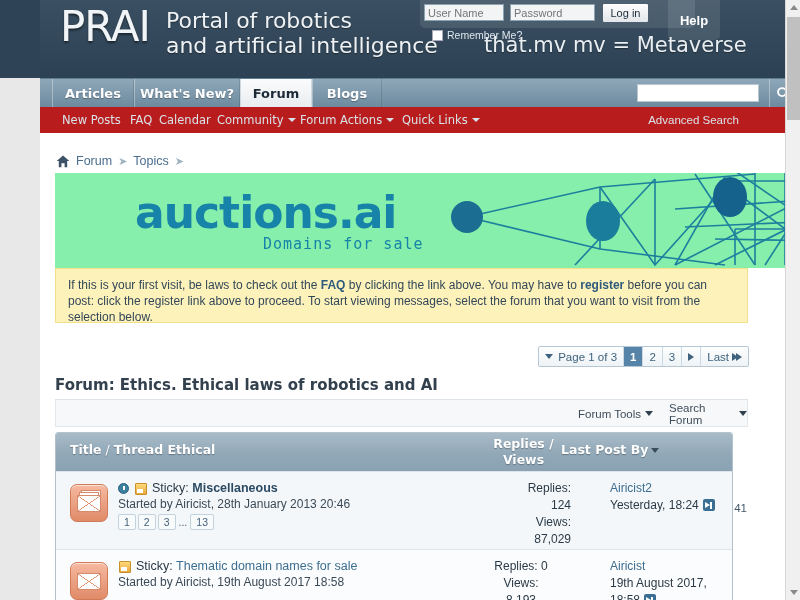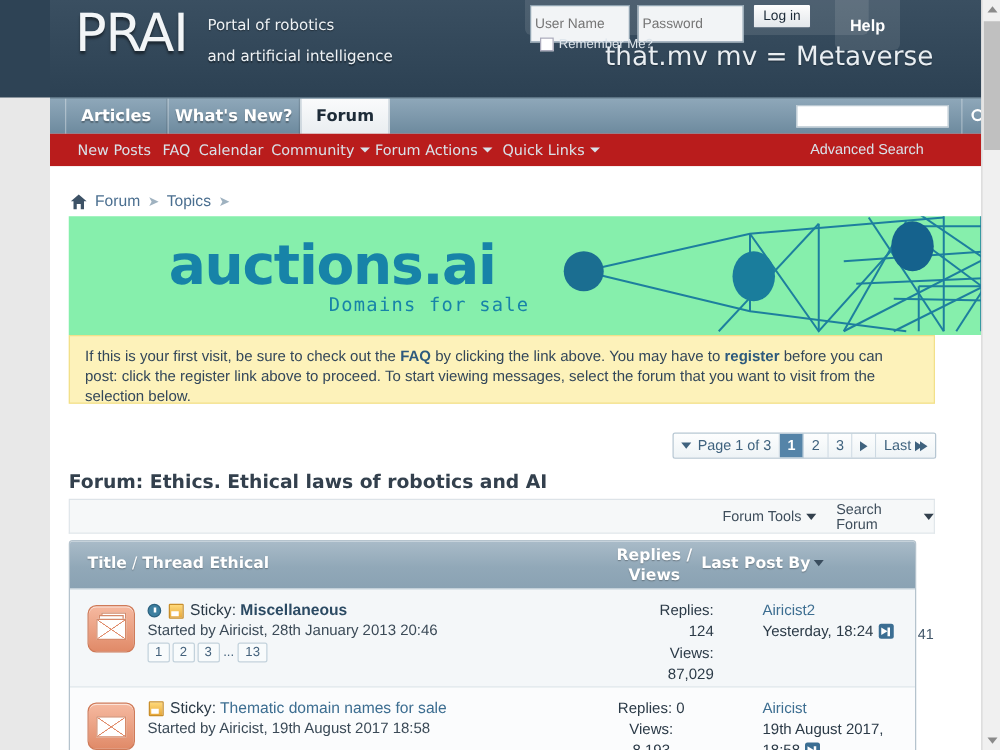--- a/index.html
+++ b/index.html
@@ -31,34 +31,34 @@
     position: absolute; left: 60px; top: 4px; display: flex; align-items: flex-start;
   }
   #logo-text {
     font-family: "DejaVu Sans", sans-serif;
     font-size: 42px; font-weight: 400; letter-spacing: -1px;
     color: #f2f5f7; line-height: 46px;
     text-shadow: 0 2px 2px rgba(0,0,0,.45);
   }
   #logo-tagline {
     margin-left: 16px; margin-top: 4px;
-    color: #eef2f5; font-size: 12px; line-height: 25px;
+    color: #eef2f5; font-size: 22px; line-height: 25px;
     font-family: "DejaVu Sans", sans-serif;
     text-shadow: 0 1px 1px rgba(0,0,0,.4);
   }
   #logo-tagline div { white-space: nowrap; }
 
   
   #login-panel {
     position: absolute; left: 420px; top: 0px; width: 275px; height: 28px;
     background: rgba(255,255,255,.10);
     border-radius: 0 0 5px 5px;
   }
   .login-input {
-    position: absolute; top: 4px; height: 30px;
+    position: absolute; top: 4px; height: 17px;
     border: 1px solid #8fa2b0; background: #f2f4f6;
     font-family: "Liberation Sans", sans-serif; font-size: 11px;
     color: #777; padding: 0 3px; outline: none;
   }
   #user-input { left: 424px; width: 80px; }
   #pass-input { left: 510px; width: 85px; }
   #login-btn {
     position: absolute; left: 602px; top: 3px; width: 47px; height: 20px;
     background: linear-gradient(to bottom,#fdfdfd,#e2e6ea);
     border: 1px solid #4d5f70; border-radius: 2px;
@@ -411,20 +411,23 @@
 
 <div id="navbar">
   <div class="navtab" style="left:12px;width:82px;">
       <span>Articles</span>
     </div>
   <div class="navtab" style="left:94px;width:106px;">
       <span>What's New?</span>
     </div>
   <div class="navtab active" style="left:200px;width:72px;">
       <span>Forum</span>
+    </div>
+  <div class="navtab" style="left:272px;width:70px;">
+      <span>Blogs</span>
     </div>
 
   <div id="searchbar-wrap">
     <input id="search-input" style="">
     <div id="search-btn">
       <svg width="15" height="15" viewBox="0 0 16 16">
         <circle cx="6.5" cy="6.5" r="4.3" fill="none" stroke="#ffffff" stroke-width="2"></circle>
         <line x1="9.8" y1="9.8" x2="14" y2="14" stroke="#ffffff" stroke-width="2.2" stroke-linecap="round"></line>
       </svg>
     </div>
@@ -497,21 +500,21 @@
         <path d="M310 60 L360 60"></path>
       </g>
       <circle cx="42" cy="48" r="16" fill="#1b6e91"></circle>
       <ellipse cx="178" cy="52" rx="17" ry="20" fill="#1a7d9c"></ellipse>
       <ellipse cx="305" cy="28" rx="17" ry="20" fill="#15628d"></ellipse>
       <ellipse cx="385" cy="38" rx="17" ry="20" fill="#1a6f93"></ellipse>
     </svg>
   </div>
 
   <div id="notice">
-    <span>If this is your first visit, be sure to check out the </span><b>FAQ</b><span> by clicking the link above. You may have to </span><span class="reg">register</span><span> before you can post: click the register link above to proceed. To start viewing messages, select the forum that you want to visit from the selection below.</span>
+    <span>If this is your first visit, be laws to check out the </span><b>FAQ</b><span> by clicking the link above. You may have to </span><span class="reg">register</span><span> before you can post: click the register link above to proceed. To start viewing messages, select the forum that you want to visit from the selection below.</span>
   </div>
 
   <div id="pagination">
     <div class="pg-cell">
       <i style="display:inline-block;width:0;height:0;margin-right:5px;border-left:4px solid transparent;border-right:4px solid transparent;border-top:5px solid #3f627e;"></i>
       <span>Page 1 of 3</span>
     </div>
     <div class="pg-cell current">1</div>
     <div class="pg-cell">2</div>
     <div class="pg-cell">3</div>

